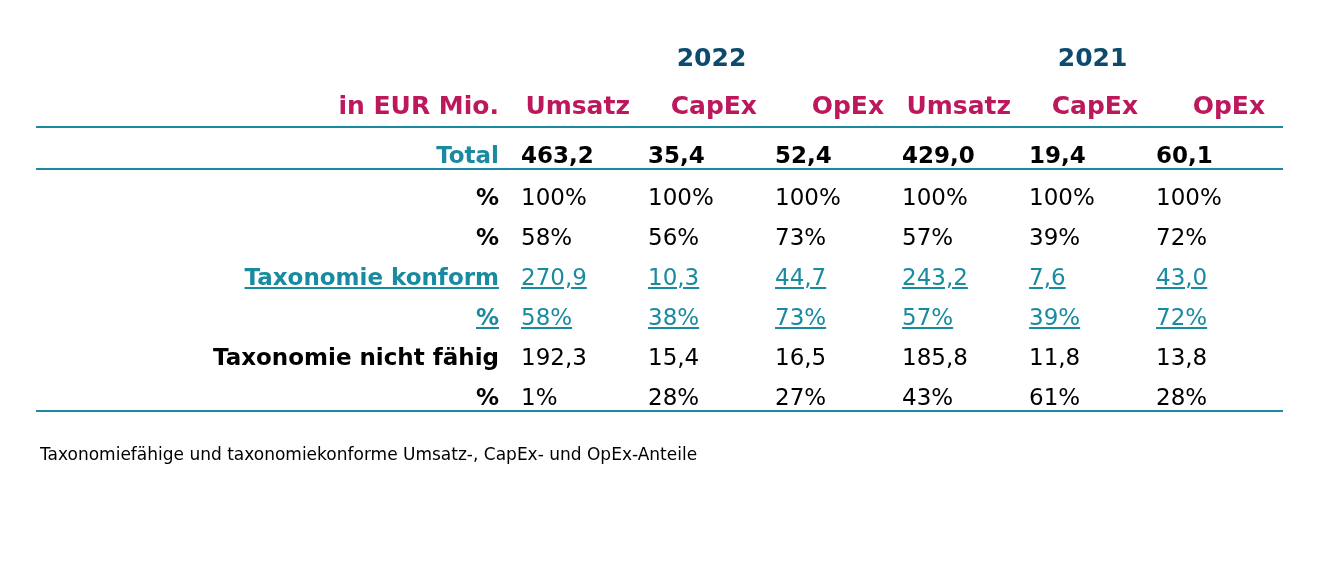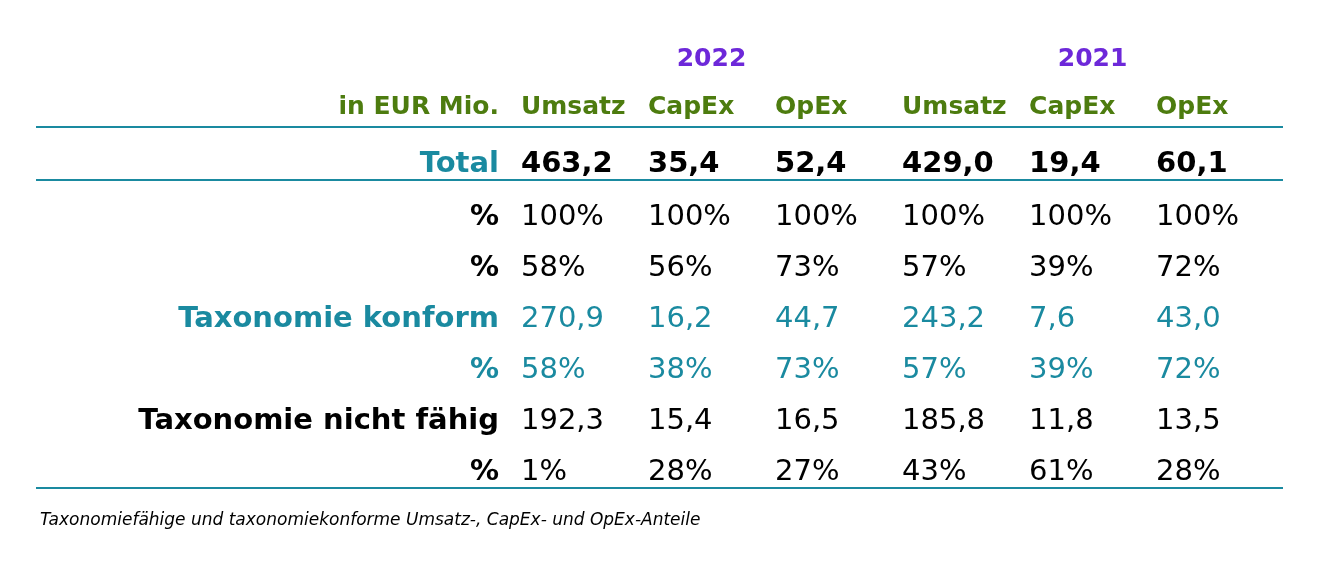--- a/index.html
+++ b/index.html
@@ -34,71 +34,70 @@
     padding: 0;
     vertical-align: bottom;
   }
 
   
   .year-row td {
     height: 46px;
     text-align: center;
     font-size: 25px;
     font-weight: bold;
-    color: #6d28d9;
+    color: #0c4a6e;
     padding-bottom: 4px;
   }
 
   
   .head-row td {
     height: 44px;
     font-size: 25px;
     font-weight: bold;
-    color: #4d7c0f;
+    color: #be185d;
     padding-bottom: 6px;
   }
   .head-row td.lbl { text-align: right; padding-right: 22px; }
-  .head-row td.num { padding-right: 18px; }
+  .head-row td.num { text-align: right; padding-right: 18px; }
 
   
   .rule-row td {
     padding: 0;
     height: 0;
   }
   .rule {
     border-top: 2px solid #1a8aa0;
     height: 0;
     font-size: 0;
     line-height: 0;
   }
 
   
   .data-row td {
-    height: 51px;
-    font-size: 29px;
+    height: 40px;
+    font-size: 23px;
   }
   .data-row td.lbl {
     text-align: right;
     padding-right: 22px;
     font-weight: bold;
   }
   .data-row td.num {
     padding-right: 18px;
   }
   .total-row td { font-weight: bold; }
   .total-row td.lbl { color: #1a8aa0; }
-  .teal td, .teal td.lbl { color: #1a8aa0; }
+  .teal td, .teal td.lbl { color: #1a8aa0; text-decoration: underline; }
   .teal td.lbl { font-weight: bold; }
   .pct td.lbl { font-weight: bold; }
   .lbl .accent { color: #1a8aa0; }
 
   .caption {
-    margin-top: 20px;
+    margin-top: 32px;
     font-size: 17px;
-    font-style: italic;
     color: #000000;
     padding-left: 4px;
   }
 </style>
 </head>
 <body>
 
 <div class="sheet">
 
   <table class="tax-table">
@@ -168,21 +167,21 @@
         <td class="num">56%</td>
         <td class="num">73%</td>
         <td class="num">57%</td>
         <td class="num">39%</td>
         <td class="num">72%</td>
       </tr>
 
       <tr class="data-row teal">
         <td class="lbl"><span>Taxonomie </span><span class="accent">konform</span></td>
         <td class="num">270,9</td>
-        <td class="num">16,2</td>
+        <td class="num">10,3</td>
         <td class="num">44,7</td>
         <td class="num">243,2</td>
         <td class="num">7,6</td>
         <td class="num">43,0</td>
       </tr>
 
       <tr class="data-row teal pct">
         <td class="lbl">%</td>
         <td class="num">58%</td>
         <td class="num">38%</td>
@@ -192,21 +191,21 @@
         <td class="num">72%</td>
       </tr>
 
       <tr class="data-row">
         <td class="lbl">Taxonomie nicht fähig</td>
         <td class="num">192,3</td>
         <td class="num">15,4</td>
         <td class="num">16,5</td>
         <td class="num">185,8</td>
         <td class="num">11,8</td>
-        <td class="num">13,5</td>
+        <td class="num">13,8</td>
       </tr>
 
       <tr class="data-row pct">
         <td class="lbl">%</td>
         <td class="num">1%</td>
         <td class="num">28%</td>
         <td class="num">27%</td>
         <td class="num">43%</td>
         <td class="num">61%</td>
         <td class="num">28%</td>

